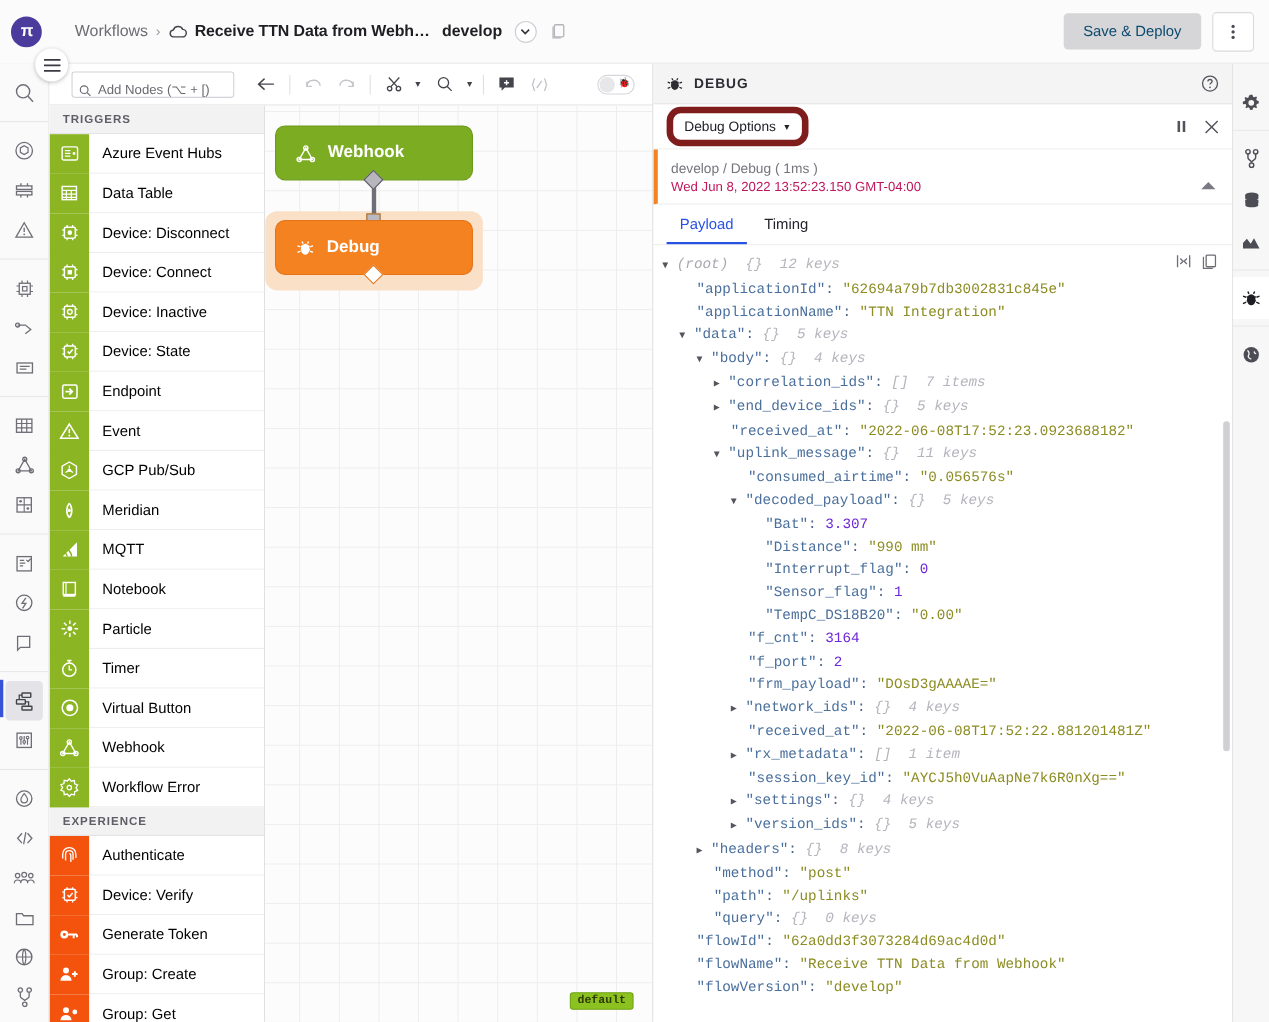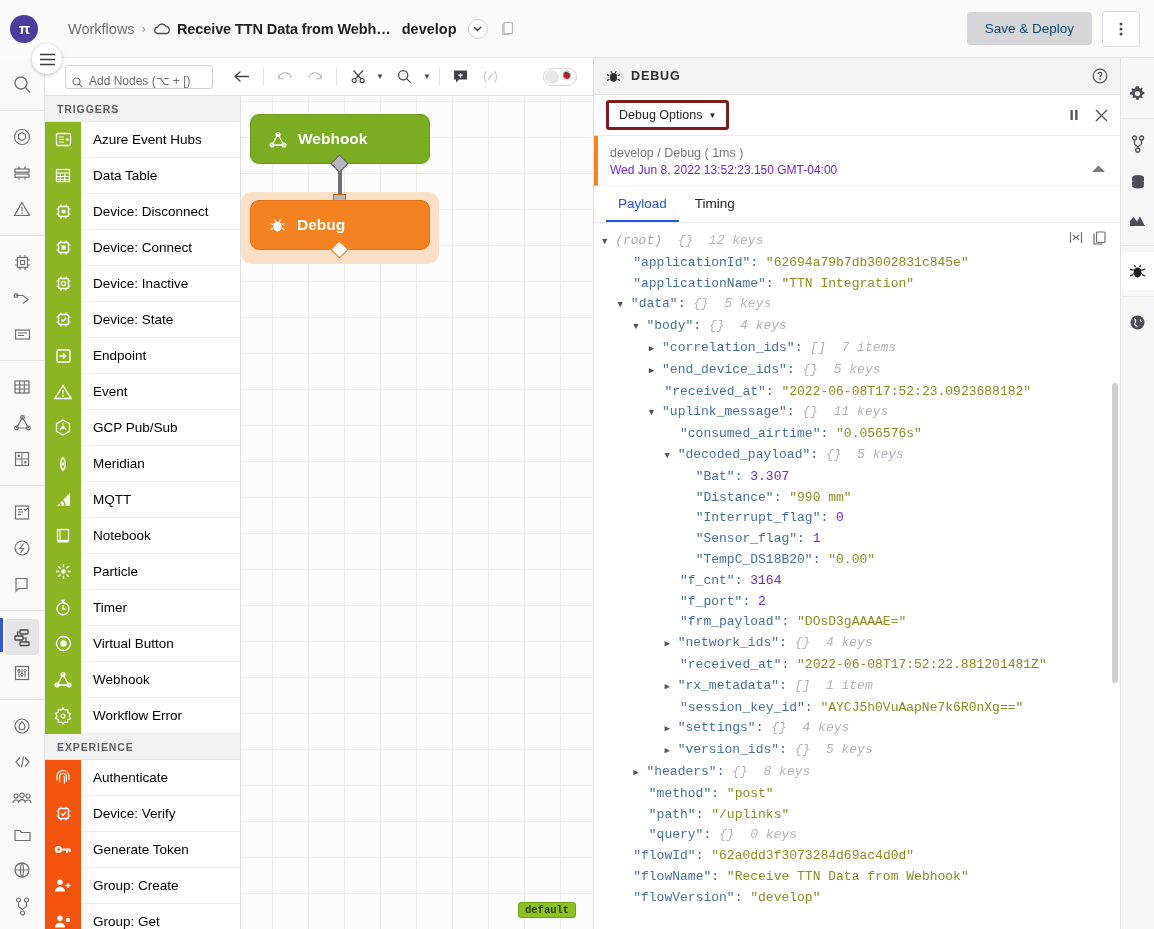--- a/index.html
+++ b/index.html
@@ -179,32 +179,32 @@
     height:37px; background:#f4f4f4; border-bottom:1px solid #e2e2e2;
     display:flex; align-items:center; padding:0 12px; gap:10px;
   }
   .dp-title { font-size:12.5px; font-weight:700; letter-spacing:.9px; color:#2c2c33;}
   .dp-help { margin-left:auto; color:#54545c; }
   .dp-opts {
     height:41px; display:flex; align-items:center; padding:0 12px; gap:8px;
     border-bottom:1px solid #ececec; background:#fff;
   }
   .dp-optbtn {
-    border:3px solid #7f1d1d; border-radius:3px; background:#fff;
+    border:6px solid #7f1d1d; border-radius:13px; background:#fff;
     font-size:12.5px; color:#22222a; padding:5px 10px;
     display:flex; align-items:center; gap:6px; font-family:inherit;
   }
   .dp-actions { margin-left:auto; display:flex; align-items:center; gap:16px; color:#52525a;}
   .dp-meta {
     border-left:4px solid #f58220; padding:10px 12px 8px 12px;
     background:#fff; position:relative; border-bottom:1px solid #efefef;
   }
   .dp-crumb { font-size:12.5px; color:#75757d; margin-bottom:3px;}
   .dp-nodename { font-size:13.5px; color:#1c1c22; margin-bottom:3px;}
-  .dp-time { font-size:12px; color:#6d28d9;}
+  .dp-time { font-size:12px; color:#be185d;}
   .dp-collapse { position:absolute; right:14px; top:28px; color:#7a7a82;}
   .dp-tabs {
     display:flex; gap:4px; padding:0 12px; border-bottom:1px solid #ececec; background:#fff;
   }
   .dp-tab {
     font-size:13.5px; padding:10px 12px 9px; color:#23232a; border-bottom:2px solid transparent;
   }
   .dp-tab.active { color:#2852e4; border-bottom-color:#2852e4; font-weight:400;}
   .json-wrap { flex:1; overflow:hidden; position:relative; padding:8px 0 0 0; background:#fff;}
   .json-tools { position:absolute; right:14px; top:8px; display:flex; gap:10px; color:#6e6e76;}

